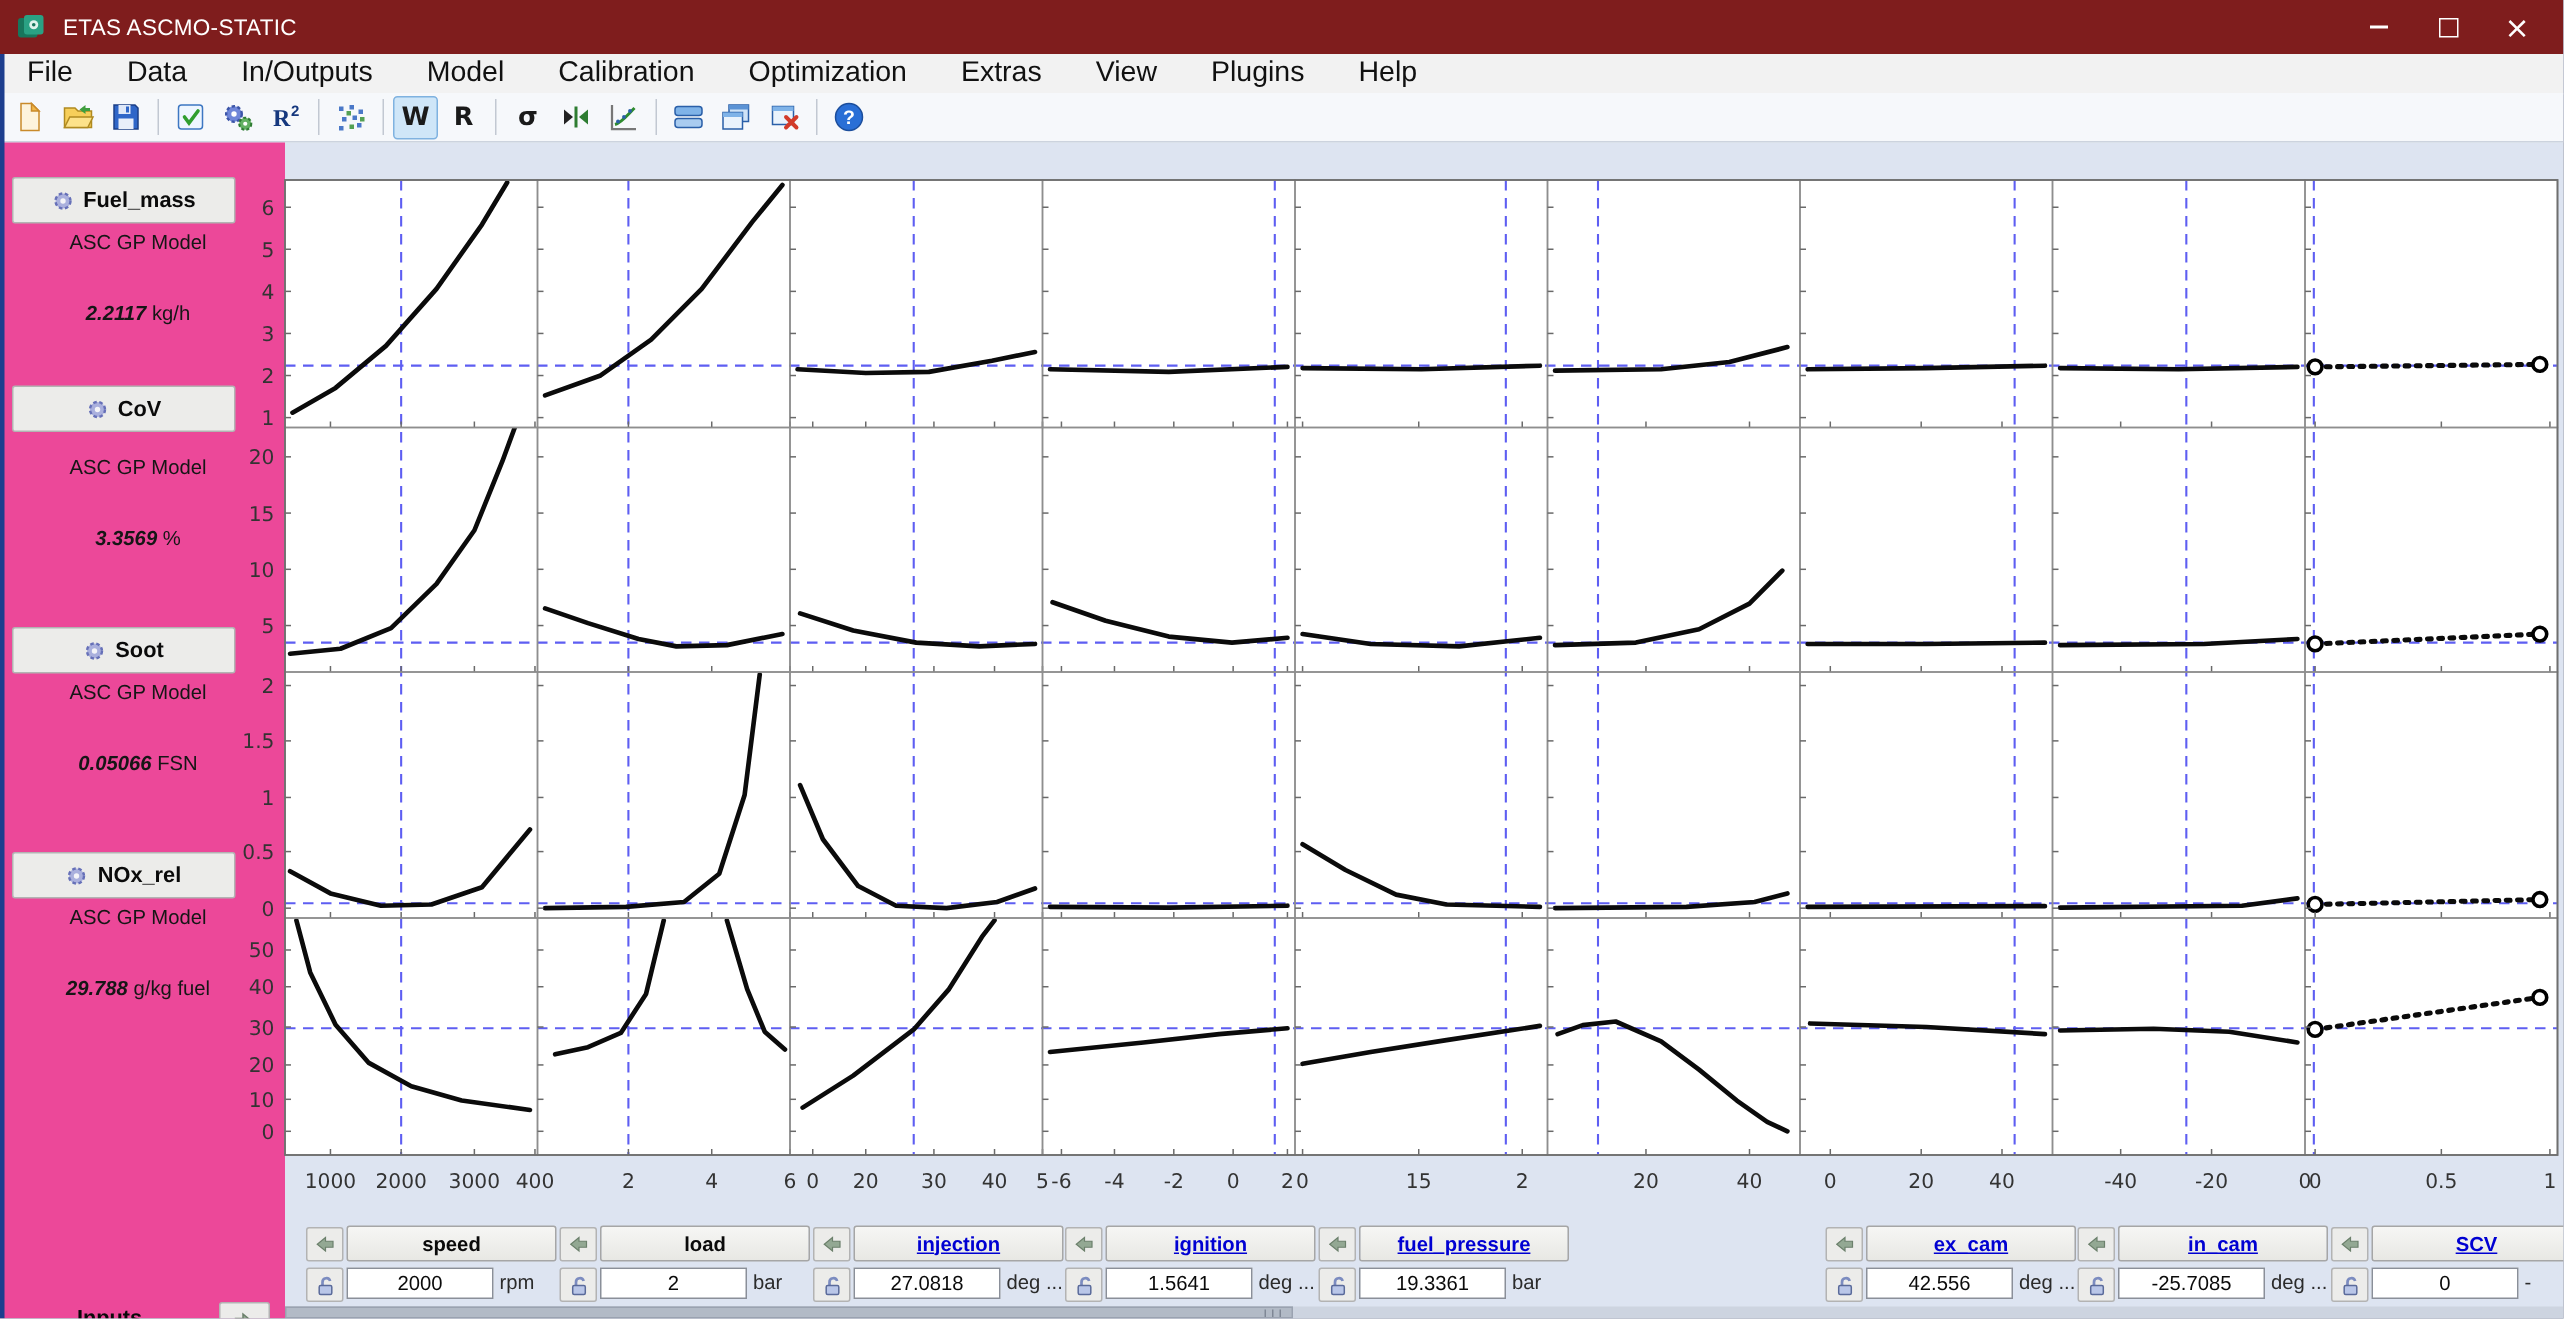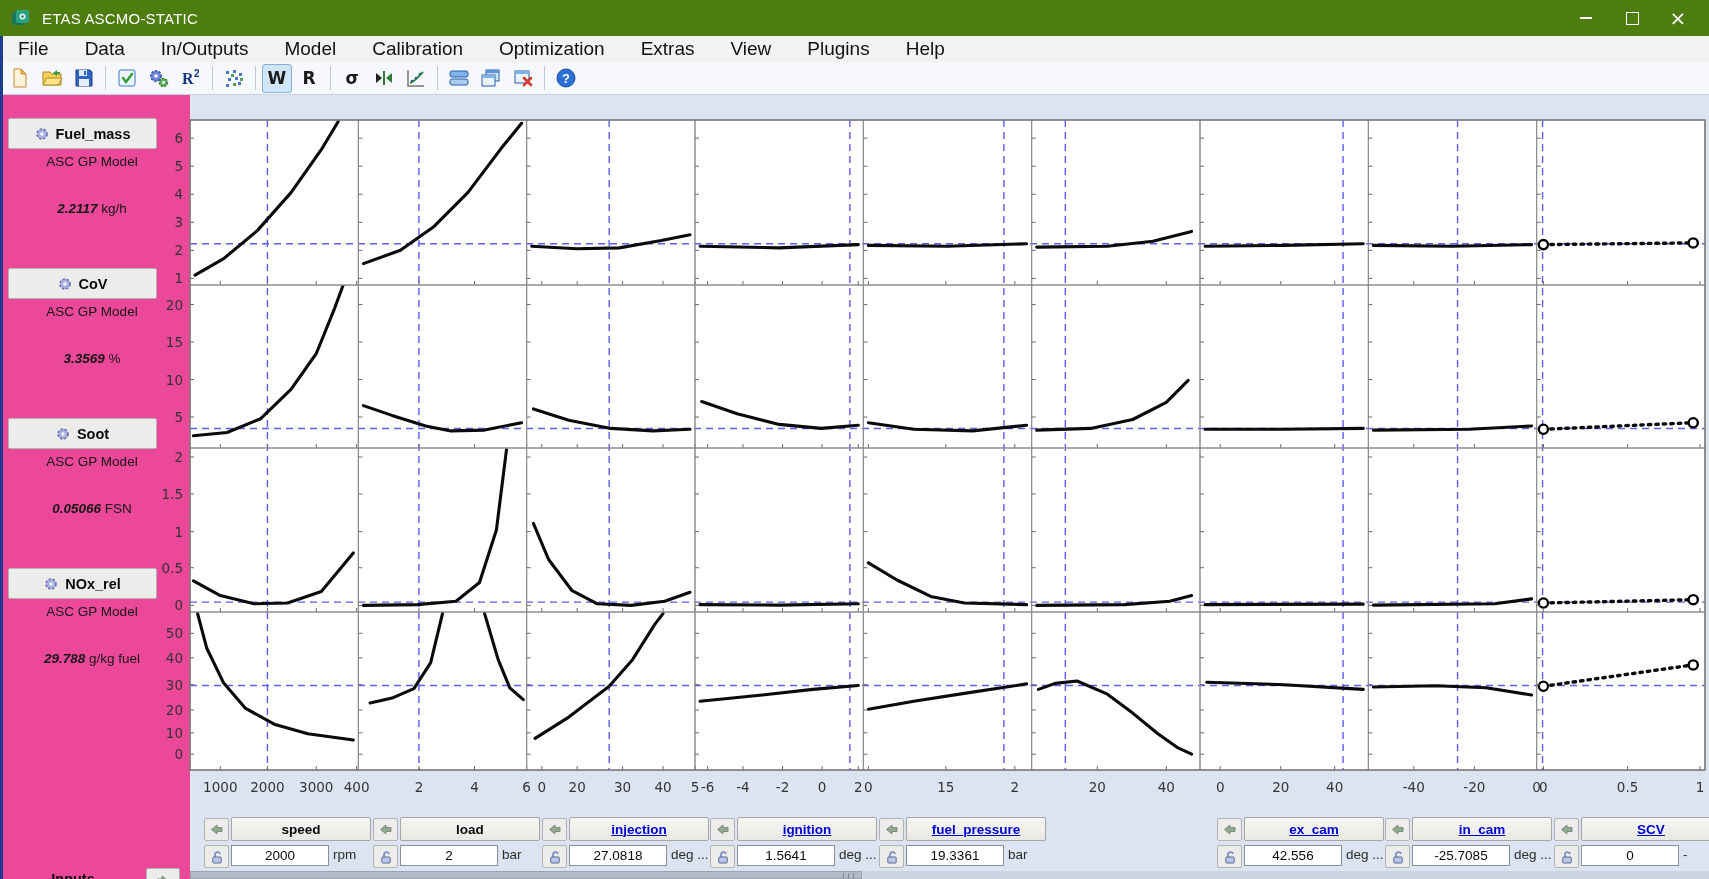--- a/index.html
+++ b/index.html
@@ -1,19 +1,19 @@
 <!DOCTYPE html>
 <html><head>
 <meta charset="utf-8">
 <style>
   html,body{margin:0;padding:0;background:#9aa2b0;}
   #app{position:relative;width:1709px;height:879px;overflow:hidden;
        font-family:"Liberation Sans",sans-serif;background:#dde4f1;}
   
-  #titlebar{position:absolute;left:0;top:0;width:1709px;height:36px;background:#4d7c0f;
+  #titlebar{position:absolute;left:0;top:0;width:1709px;height:36px;background:#7f1d1d;
             display:flex;align-items:center;color:#fff;}
   #app-icon{margin-left:10px;width:22px;height:22px;flex:0 0 auto;}
   #title-text{margin-left:10px;font-size:15px;letter-spacing:.2px;}
   #win-controls{position:absolute;right:8px;top:0;height:36px;display:flex;}
   .win-btn{width:46px;height:36px;display:flex;align-items:center;justify-content:center;color:#fff;cursor:default;}
   .min-glyph{width:12px;height:0;border-top:2px solid #fff;}
   .max-glyph{width:11px;height:11px;border:1.5px solid #fff;}
   .close-glyph{font-size:20px;line-height:20px;font-family:"DejaVu Sans",sans-serif;}
   
   #menubar{position:absolute;left:0;top:36px;width:1709px;height:26px;background:#f2f2f2;
@@ -220,21 +220,21 @@
     <div id="outputs-container">
         <div class="out-btn" style="top: 23px;">
           <svg width="14" height="14" viewBox="0 0 14 14">
             <circle cx="7" cy="7" r="5" fill="#aab0dd" stroke="#6670b8" stroke-width="1.6" stroke-dasharray="2.4 1.7"></circle>
             <circle cx="7" cy="7" r="1.8" fill="#f4f4f8"></circle>
           </svg>
           <span class="lbl">Fuel_mass</span>
         </div>
         <div class="out-model" style="top: 59px;">ASC GP Model</div>
         <div class="out-value" style="top: 106px;"><b>2.2117</b> kg/h</div>
-        <div class="out-btn" style="top: 173px;">
+        <div class="out-btn" style="top: 162px;">
           <svg width="14" height="14" viewBox="0 0 14 14">
             <circle cx="7" cy="7" r="5" fill="#aab0dd" stroke="#6670b8" stroke-width="1.6" stroke-dasharray="2.4 1.7"></circle>
             <circle cx="7" cy="7" r="1.8" fill="#f4f4f8"></circle>
           </svg>
           <span class="lbl">CoV</span>
         </div>
         <div class="out-model" style="top: 209px;">ASC GP Model</div>
         <div class="out-value" style="top: 256px;"><b>3.3569</b> %</div>
         <div class="out-btn" style="top: 323px;">
           <svg width="14" height="14" viewBox="0 0 14 14">

